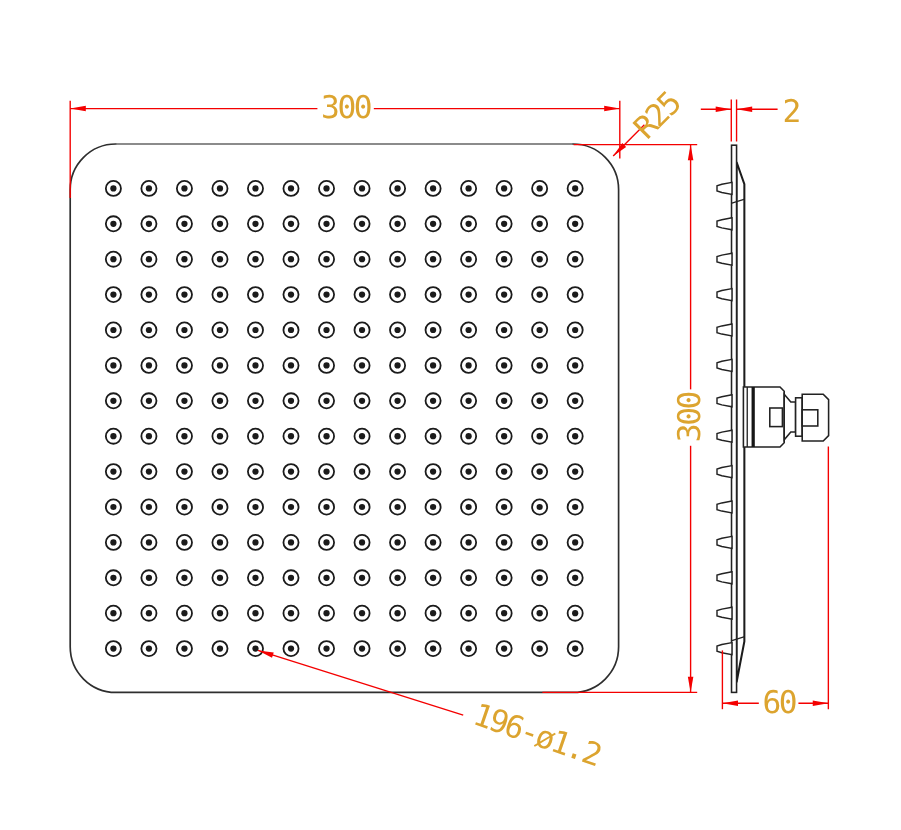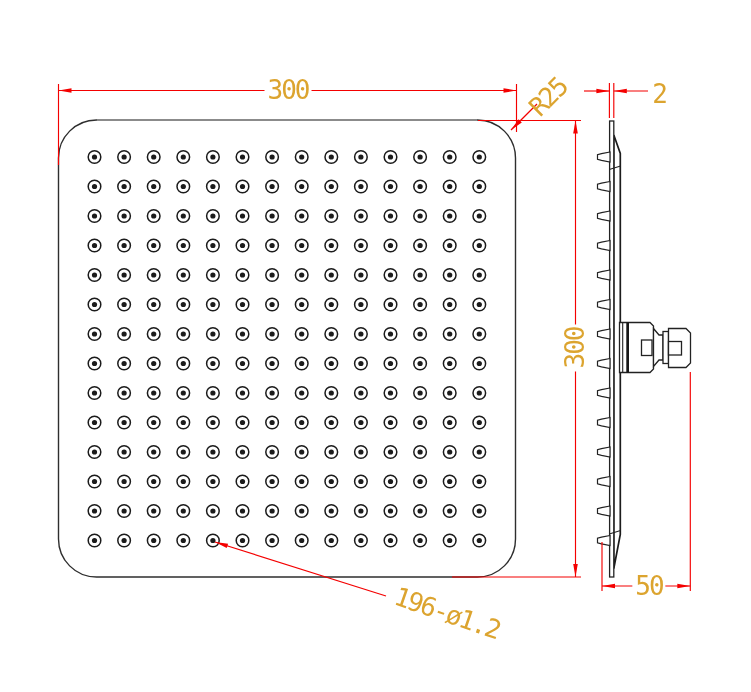--- a/index.html
+++ b/index.html
@@ -518,16 +518,16 @@
   </svg>
 
   <div class="dimlabel on-line" style="left:288px;top:70px;">300</div>
 
   <div class="dimlabel rot-45" style="left:548px;top:77px;">R25</div>
 
   <div class="dimlabel" style="left:659px;top:74px;">2</div>
 
   <div class="dimlabel on-line rot-90" style="left:575px;top:328px;">300</div>
 
-  <div class="dimlabel on-line" style="left:649px;top:566px;">50</div>
+  <div class="dimlabel on-line" style="left:649px;top:566px;">60</div>
 
   <div class="dimlabel rot19" style="left:447px;top:593px;">196-ø1.2</div>
 </div>
 
 </body></html>

